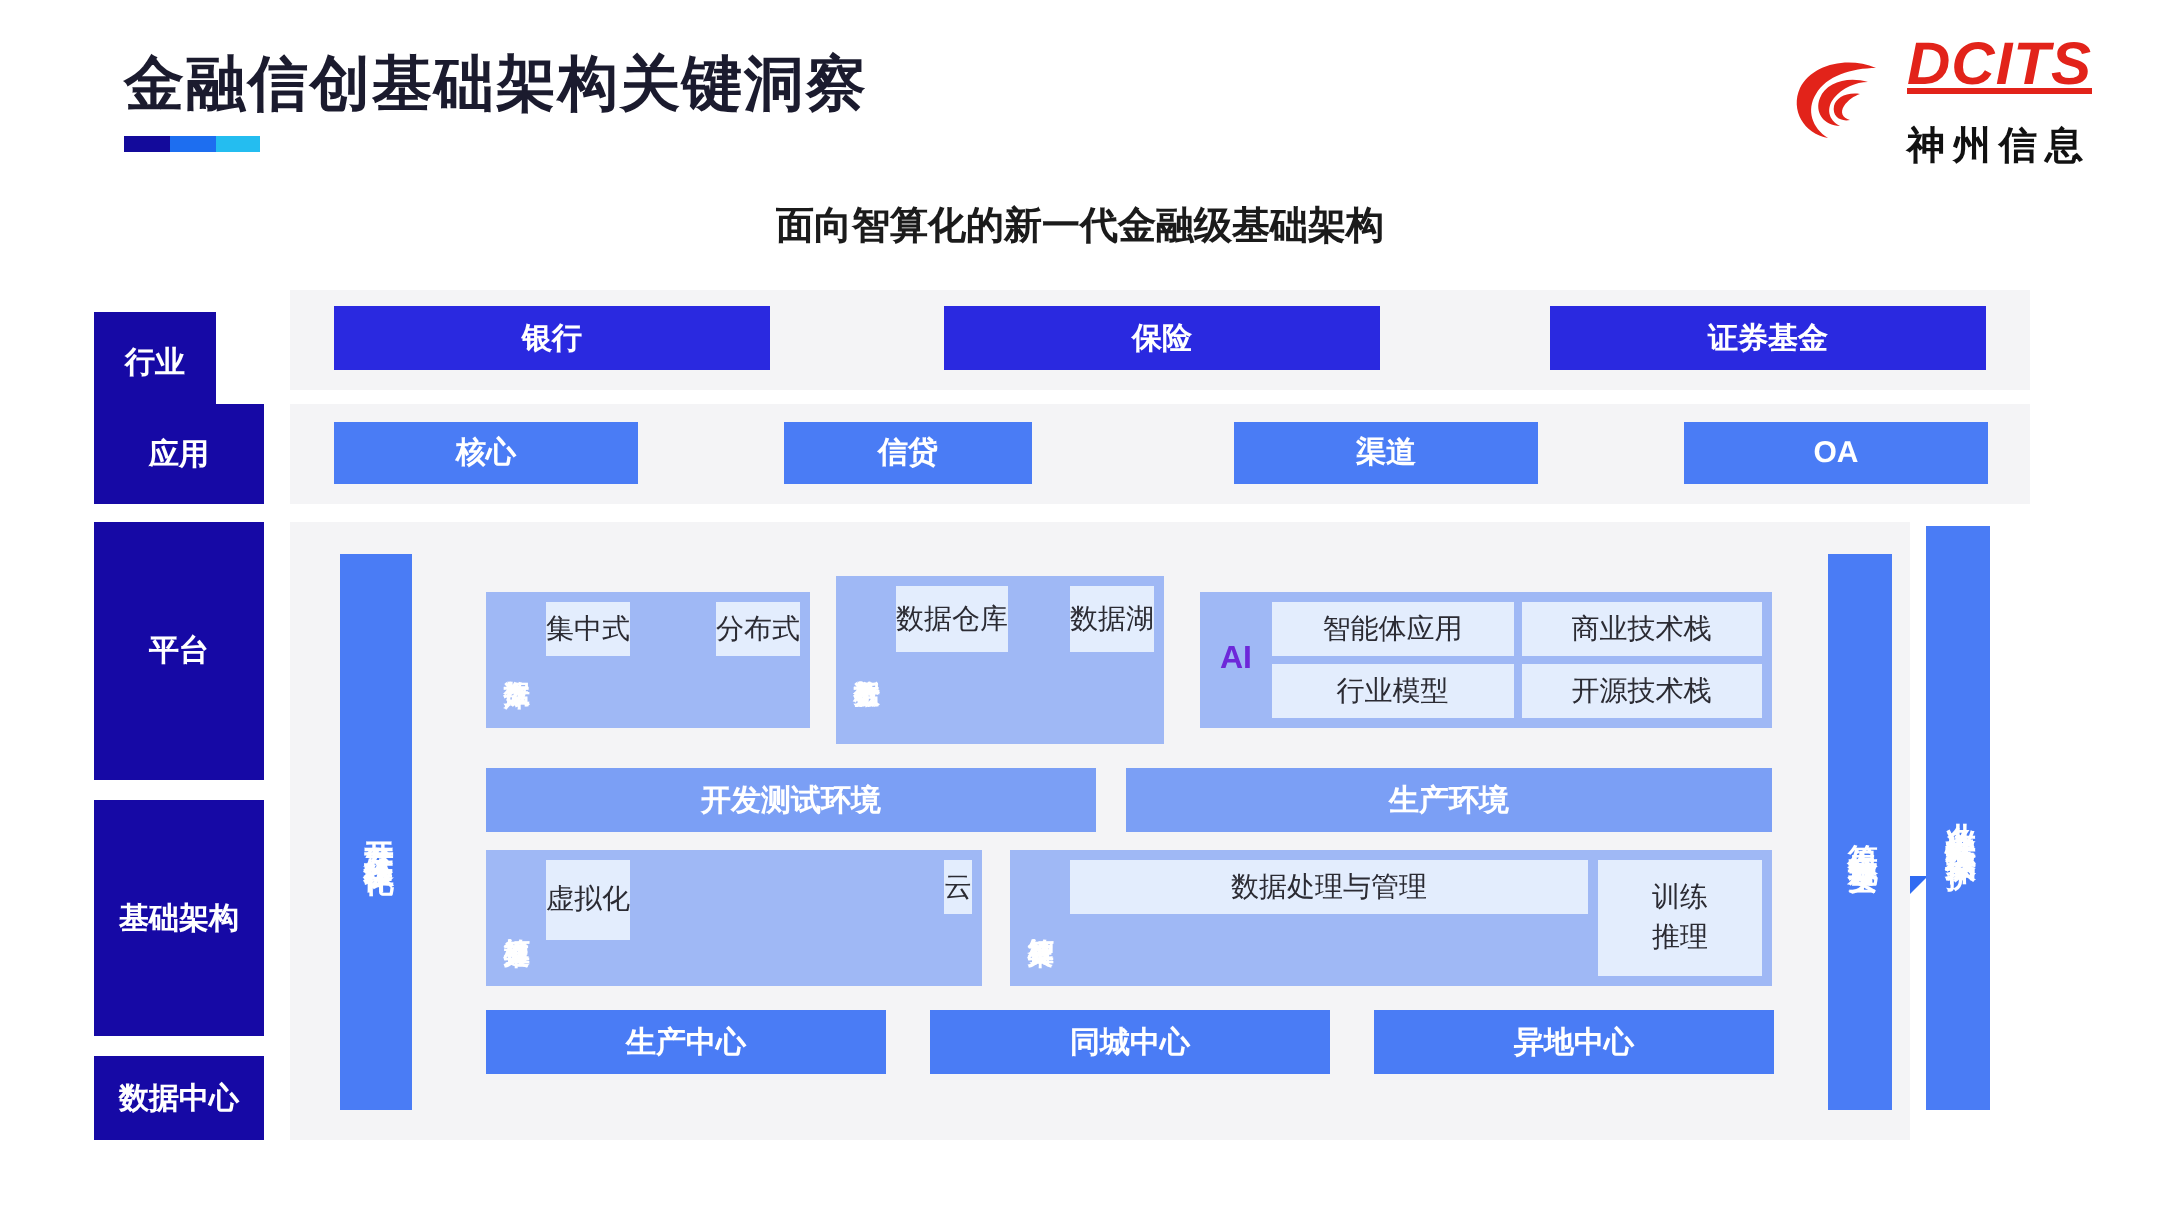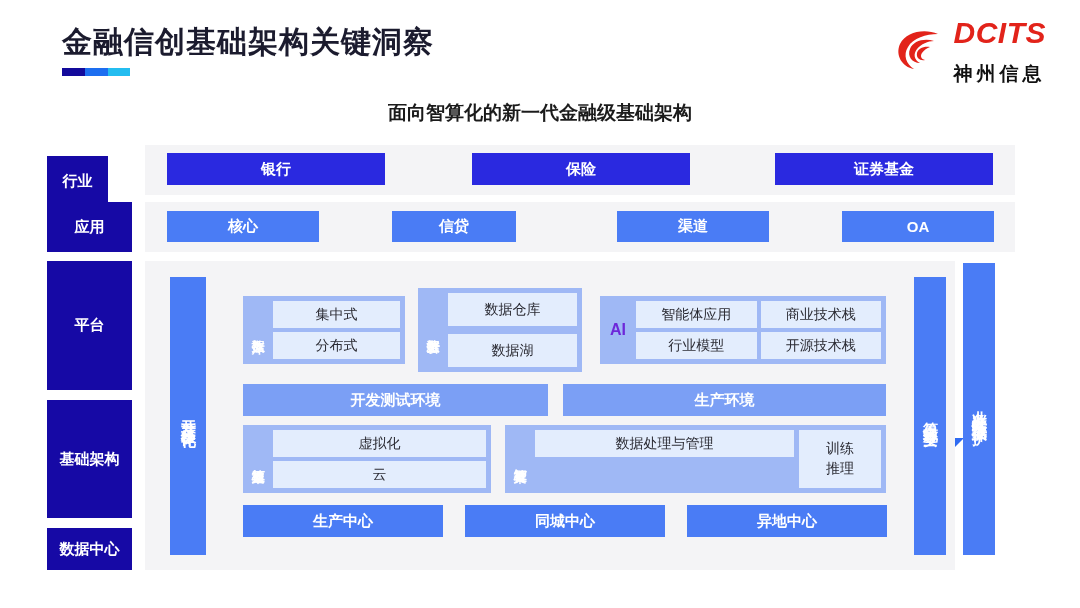--- a/index.html
+++ b/index.html
@@ -32,21 +32,21 @@
   }
   .rule { position: absolute; left: 62px; top: 68px; width: 68px; height: 8px; display: flex; }
   .rule span { display: block; height: 100%; }
   .rule .r1 { width: 23px; background: #130a9b; }
   .rule .r2 { width: 23px; background: #1d6ef0; }
   .rule .r3 { width: 22px; background: #24bdf0; }
 
   .logo { position: absolute; right: 34px; top: 18px; display: flex; align-items: center; gap: 8px; }
   .logo-mark { width: 52px; height: 52px; }
   .logo-txt { display: flex; flex-direction: column; line-height: 1; }
-  .logo-en { font-size: 30px; font-weight: 700; color: #e2231a; letter-spacing: 0.5px; font-style: italic; }
+  .logo-en { font-size: 30px; font-weight: 700; color: #e2231a; letter-spacing: 0.5px; font-style: italic; text-decoration: underline; }
   .logo-cn { font-size: 19px; font-weight: 700; color: #111; letter-spacing: 4px; margin-top: 16px; }
 
   .subtitle {
     position: absolute; left: 0; right: 0; top: 100px;
     text-align: center; font-size: 19px; font-weight: 700; color: #1b1b1b;
   }
 
   
   .blk { position: absolute; display: flex; align-items: center; justify-content: center; text-align: center; }
 
@@ -70,21 +70,21 @@
   .vlabel {
     color: #fff; font-weight: 700; font-size: 13px;
     writing-mode: vertical-rl; text-orientation: upright;
     letter-spacing: 0px; line-height: 1.05;
     display:flex; align-items:center; justify-content:center;
   }
 
   
   .group { position: absolute; background: #9fb8f5; display: flex; align-items: stretch; padding: 5px; }
   .group > .vlabel { flex: 0 0 auto; width: 20px; }
-  .group-body { flex: 1; display: flex; flex-direction: column; justify-content: space-between; margin-left: 5px; }
+  .group-body { flex: 1; display: flex; flex-direction: row; justify-content: space-between; margin-left: 5px; }
   .cell { background: #e3edfd; color: #2b2b33; font-size: 14px; display: flex; align-items: center; justify-content: center; }
 
   .hlabel { color:#6d28d9; font-weight:700; font-size:16px; display:flex; align-items:center; justify-content:center; flex:0 0 auto; width:26px; }
 </style>
 </head>
 <body>
 
 <div id="slide">
 
   <div class="corner">
@@ -196,21 +196,21 @@
   <div class="blk pill-mid" style="left:243px; top:384px; width:305px; height:32px;">
     <span>开发测试环境</span>
   </div>
   <div class="blk pill-mid" style="left:563px; top:384px; width:323px; height:32px;">
     <span>生产环境</span>
   </div>
 
   <div class="group" style="left:243px; top:425px; width:248px; height:68px;">
     <span class="vlabel">通算框架</span>
     <span class="group-body">
-      <span class="cell" style="height:27px;">虚拟化</span>
+      <span class="cell" style="height:40px;">虚拟化</span>
       <span class="cell" style="height:27px;">云</span>
     </span>
   </div>
 
   <div class="group" style="left:505px; top:425px; width:381px; height:68px;">
     <span class="vlabel">智算框架</span>
     <span class="group-body" style="flex-direction:row; gap:5px;">
       <span style="flex:1; display:flex; flex-direction:column; justify-content:space-between;">
         <span class="cell" style="height:27px;">数据处理与管理</span>
       </span>

